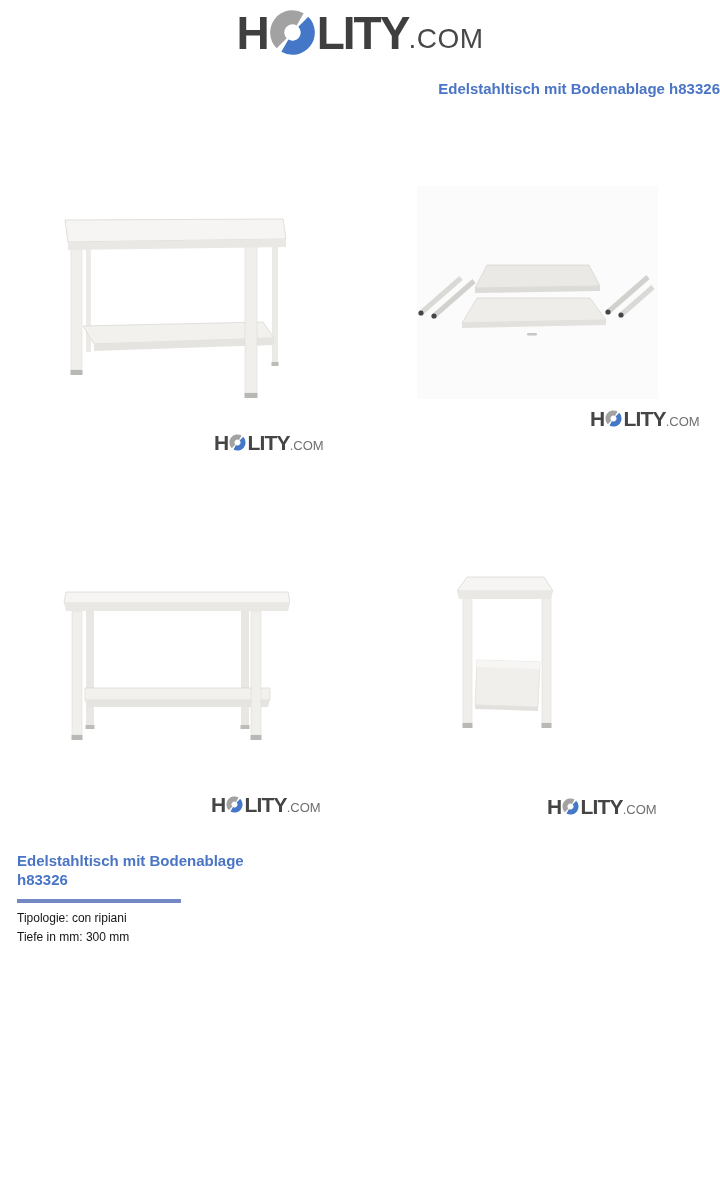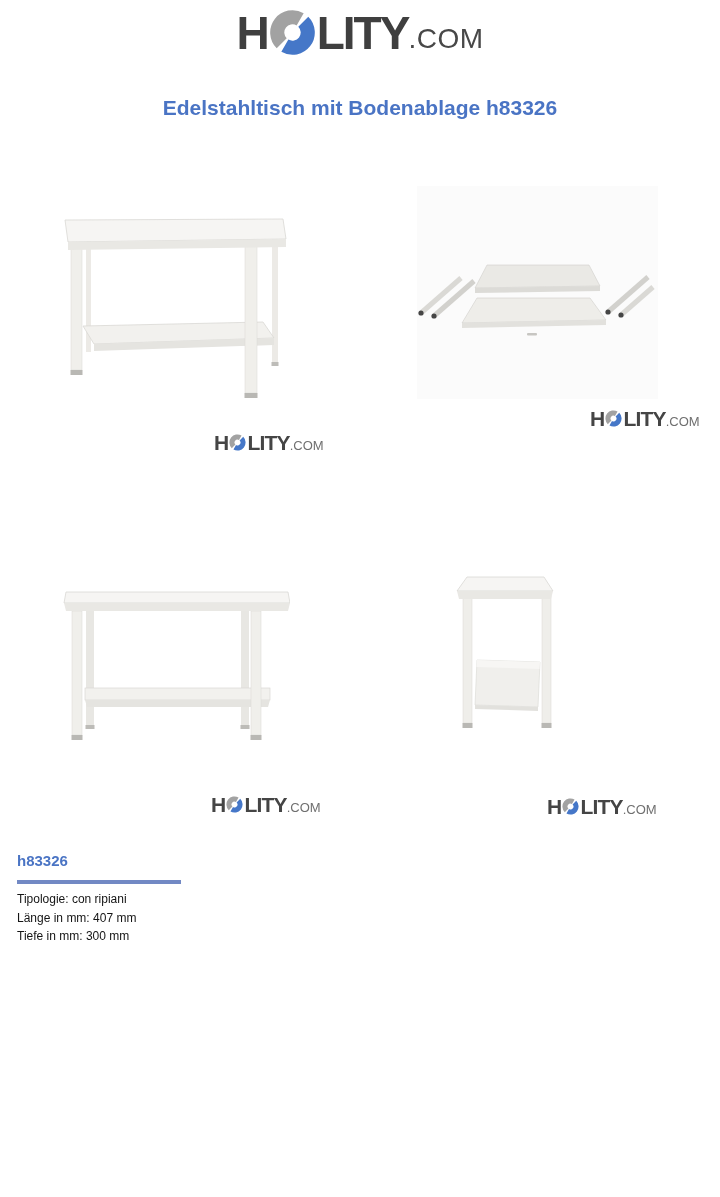--- a/index.html
+++ b/index.html
@@ -19,22 +19,22 @@
   .logo-wm .lg-icon svg { width:17px; height:17px; display:block; margin:0 1px; }
   .logo-wm .lg-tld { font-size:13px; color:#6F6F6F; margin-top:5px; line-height:1; }
   .logo-wm { position:absolute; }
   .wm1 { left:214px; top:432px; }
   .wm2 { left:590px; top:408px; }
   .wm3 { left:211px; top:794px; }
   .wm4 { left:547px; top:796px; }
 
   
   .top-title {
-    position:absolute; top:96px; left:0; width:100%; margin:0;
-    text-align:center; font-size:21px; font-weight:bold; color:#4A74C4;
+    position:absolute; top:80px; left:0; width:100%; margin:0;
+    text-align:right; font-size:15px; font-weight:bold; color:#4A74C4;
   }
 
   
   .fig { position:absolute; margin:0; padding:0; }
   .fig svg { display:block; }
   .fig1 { left:50px;  top:188px; }
   .fig2 { left:417px; top:186px; }
   .fig3 { left:55px;  top:565px; }
   .fig4 { left:450px; top:565px; }
 
@@ -171,20 +171,20 @@
       <svg viewBox="0 0 40 40">
         <path d="M 10.81 29.19 A 13 13 0 0 1 26.5 8.74" fill="none" stroke="#A2A2A2" stroke-width="12"></path>
         <path d="M 29.19 10.81 A 13 13 0 0 1 13.5 31.26" fill="none" stroke="#4577C8" stroke-width="12"></path>
       </svg>
     </span>
     <span class="lg-letter">LITY</span>
     <span class="lg-tld">.COM</span>
   </div>
 
   <section class="details">
+    <div class="details-title">Edelstahltisch mit Bodenablage</div>
     <div class="details-title">h83326</div>
     <div class="divider"></div>
     <div class="spec">Tipologie: con ripiani</div>
-    <div class="spec">Länge in mm: 407 mm</div>
     <div class="spec">Tiefe in mm: 300 mm</div>
   </section>
 
 </div>
 
 </body></html>

